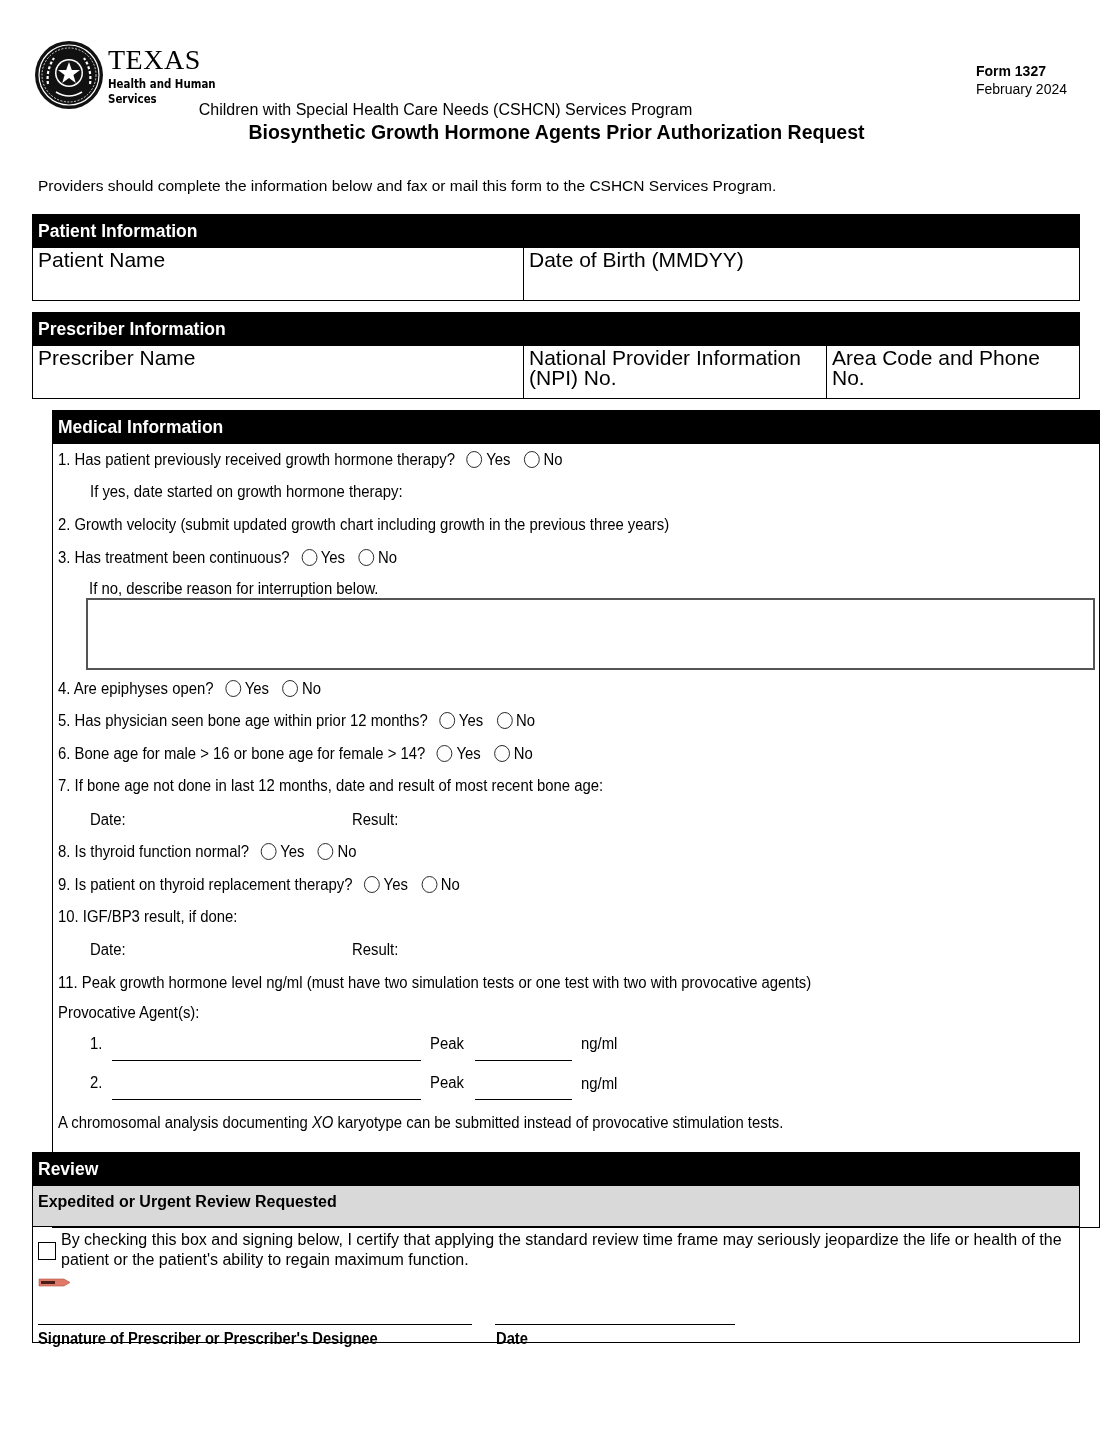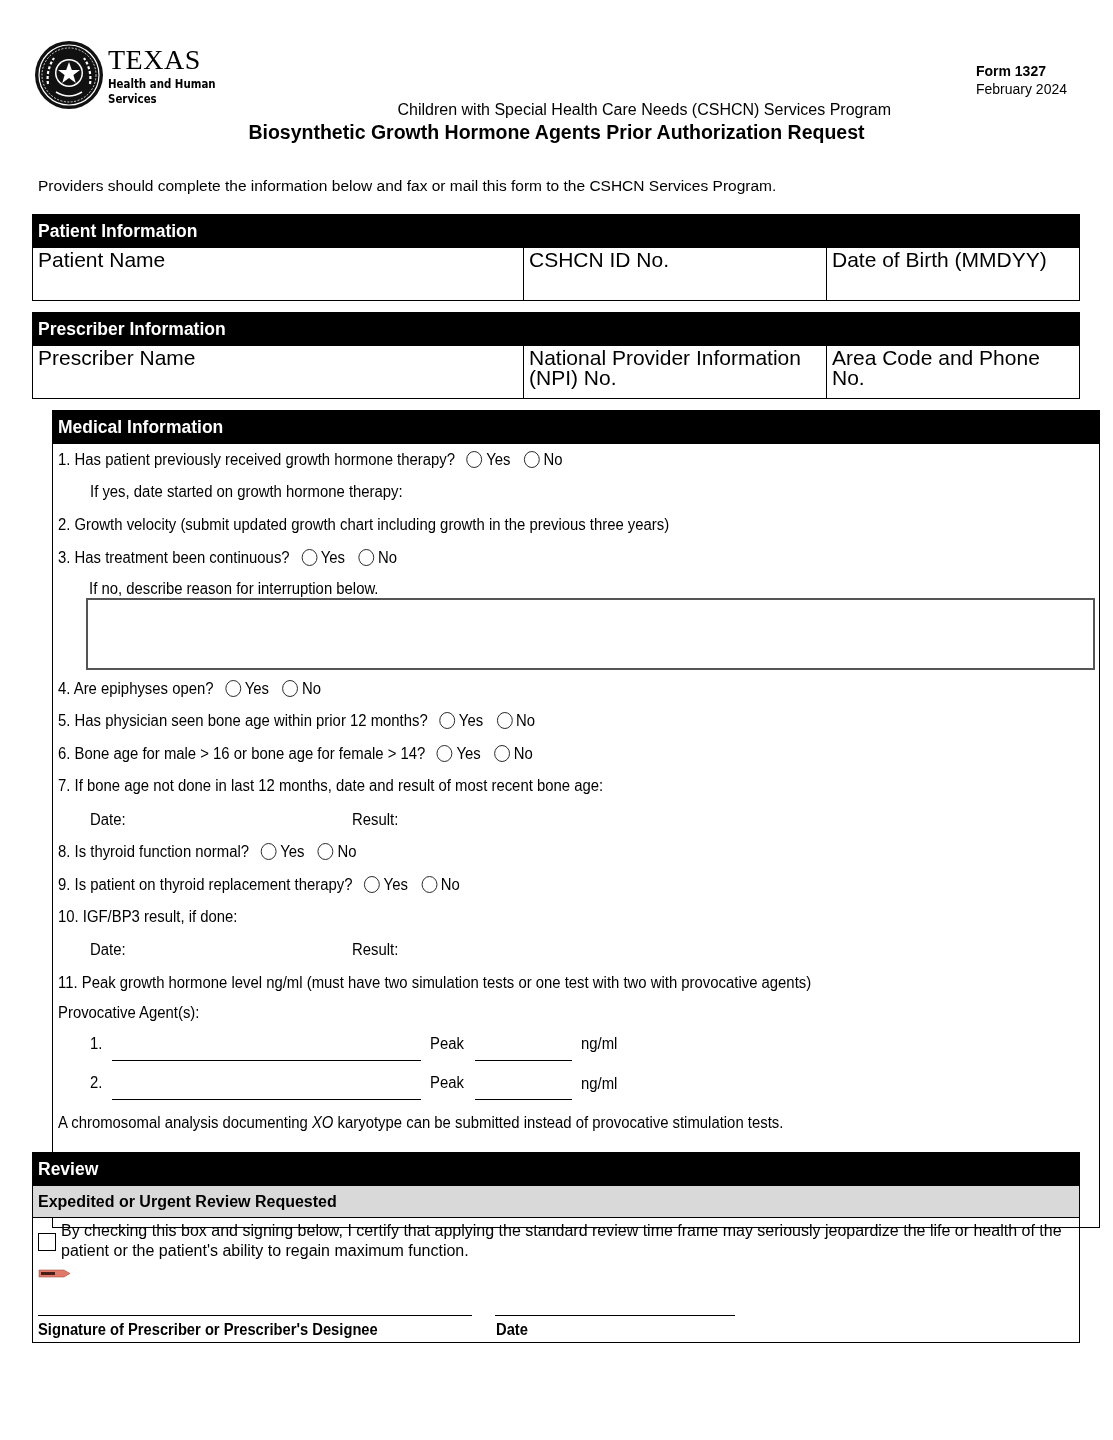--- a/index.html
+++ b/index.html
@@ -10,21 +10,21 @@
 
   
   .logo { left: 34px; top: 40px; width: 180px; height: 72px; }
   .logo-seal { position: absolute; left: 0; top: 0; width: 70px; height: 70px; }
   .logo-texas { position: absolute; left: 74px; top: 8px; font-family: "Liberation Serif", serif; font-size: 28px; letter-spacing: 0.5px; line-height: 24px; }
   .logo-sub { position: absolute; left: 74px; top: 36px; font-size: 12.5px; font-weight: bold; line-height: 15px; font-family: "DejaVu Sans", sans-serif; transform: scaleX(0.82); transform-origin: left top; white-space: nowrap; }
 
   .form-no { right: 46px; top: 62px; text-align: left; font-size: 14px; line-height: 18px; }
   .form-no .num { font-weight: bold; }
 
-  .subtitle { left: 0; width: 891px; top: 100px; text-align: right; font-size: 16px; line-height: 20px; }
+  .subtitle { left: 0; width: 891px; top: 100px; text-align: center; font-size: 16px; line-height: 20px; }
   .title { left: 0; width: 1113px; top: 120px; text-align: center; font-size: 19.5px; font-weight: bold; line-height: 24px; }
 
   .intro { left: 38px; top: 176px; font-size: 15.5px; line-height: 20px; }
 
   
   .section { position: absolute; left: 32px; width: 1048px; border: 1px solid #000; }
   .sec-head { background: #000; color: #fff; font-weight: bold; font-size: 17.5px; height: 33px; line-height: 33px; padding-left: 5px; }
   .row3 { display: flex; height: 52px; }
   .row3 .cell { border-right: 1px solid #000; font-size: 21px; padding: 2px 5px; line-height: 20px; }
   .row3 .cell:last-child { border-right: none; }
@@ -38,21 +38,21 @@
   .q { position: absolute; left: 5px; font-size: 16px; line-height: 20px; white-space: nowrap; transform: scaleX(0.93); transform-origin: left center; }
   .q.indent { left: 37px; }
   .radio { display: inline-block; width: 17px; height: 17px; border: 1px solid #222; border-radius: 50%; vertical-align: -3px; margin: 0 4px 0 10px; background: #fff; }
   .radio.first { margin-left: 8px; }
   .opt { display: inline-block; }
   .textarea-box { position: absolute; left: 33px; top: 154px; width: 1009px; height: 72px; border: 2px solid #555; border-top-width: 2px; background: #fff; }
   .uline { position: absolute; border-bottom: 1px solid #000; height: 1px; }
 
   
   .review { top: 1152px; height: 191px; }
-  .sub-head { background: #d9d9d9; font-weight: bold; font-size: 16px; height: 32px; line-height: 32px; padding-left: 5px; border-bottom: 1px solid #000; }
+  .sub-head { background: #d9d9d9; font-weight: bold; font-size: 16px; height: 41px; line-height: 32px; padding-left: 5px; border-bottom: 1px solid #000; }
   .rev-body { position: relative; height: 124px; }
   .checkbox { position: absolute; left: 5px; top: 15px; width: 18px; height: 18px; border: 1.5px solid #000; background: #fff; }
   .cert { position: absolute; left: 28px; top: 3px; width: 1010px; font-size: 16px; line-height: 20px; }
   .tag { position: absolute; left: 5px; top: 51px; width: 33px; height: 9px; }
   .sig-line { position: absolute; top: 97px; border-top: 1px solid #000; height: 1px; }
   .sig-label { position: absolute; top: 102px; font-size: 16px; font-weight: bold; line-height: 20px; white-space: nowrap; transform: scaleX(0.92); transform-origin: left center; }
 </style>
 </head>
 <body>
 
@@ -82,21 +82,20 @@
 
 <div class="abs subtitle">Children with Special Health Care Needs (CSHCN) Services Program</div>
 <div class="abs title">Biosynthetic Growth Hormone Agents Prior Authorization Request</div>
 
 <div class="abs intro">Providers should complete the information below and fax or mail this form to the CSHCN Services Program.</div>
 
 <div class="section" style="top:214px;">
   <div class="sec-head">Patient Information</div>
   <div class="row3">
     <div class="cell c1"><span>Patient Name</span></div>
-    <div class="cell c2"><span>CSHCN ID No.</span></div>
     <div class="cell c3"><span>Date of Birth (MMDYY)</span></div>
   </div>
 </div>
 
 <div class="section" style="top:312px;">
   <div class="sec-head">Prescriber Information</div>
   <div class="row3">
     <div class="cell c1"><span>Prescriber Name</span></div>
     <div class="cell c2"><span>National Provider Information (NPI) No.</span></div>
     <div class="cell c3"><span>Area Code and Phone No.</span></div>

